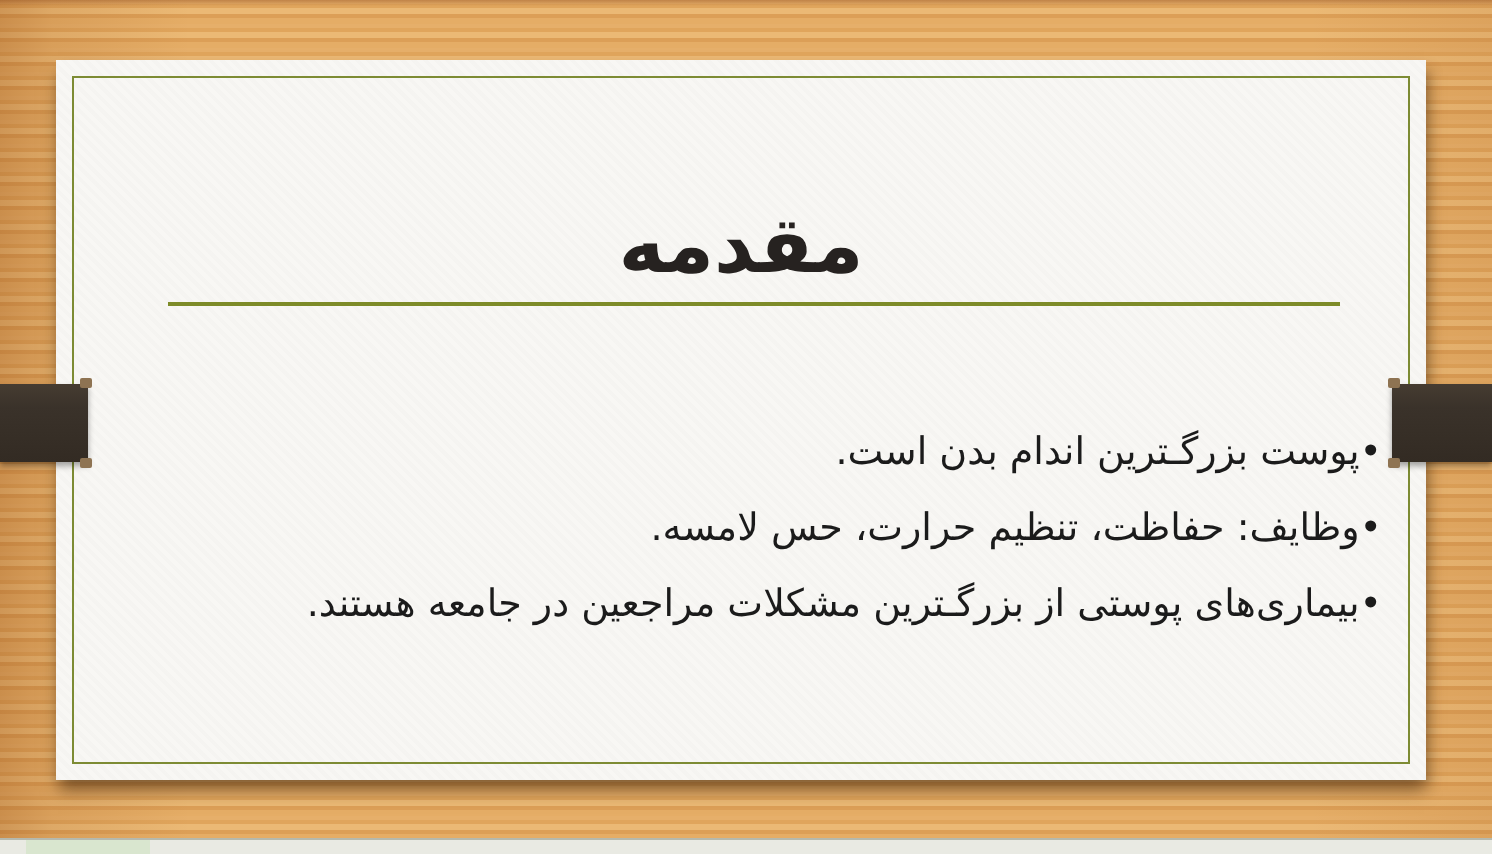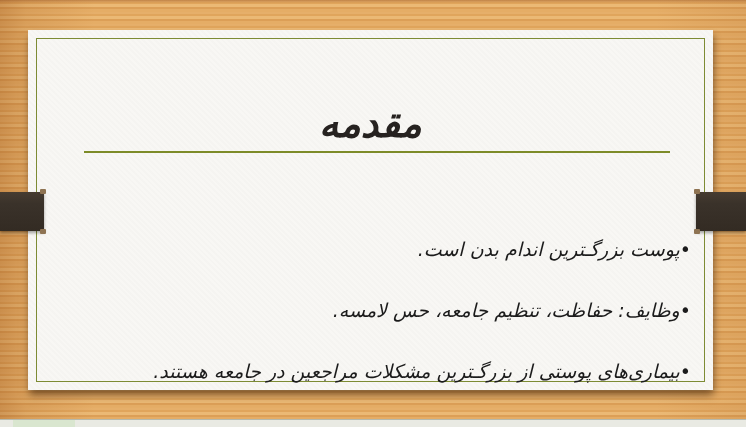--- a/index.html
+++ b/index.html
@@ -10,21 +10,20 @@
   }
   
   .canvas{
     position:absolute;inset:0;width:746px;height:427px;overflow:hidden;
     background:repeating-linear-gradient(to bottom,
       #e6af6a 0px,#e6af6a 2px,
       #e0a55c 2px,#e0a55c 4px,
       #ebb975 4px,#ebb975 7px,
       #dc9f57 7px,#dc9f57 9px,
       #e5ad66 9px,#e5ad66 12px);
-    font-style:italic;
   }
   .canvas::before{ 
     content:"";position:absolute;inset:0;pointer-events:none;z-index:3;
     background:
       linear-gradient(to bottom, rgba(130,60,15,.38) 0px, rgba(130,60,15,0) 3px),
       linear-gradient(to right,
         rgba(140,70,15,.30) 0px, rgba(140,70,15,.14) 26px,
         rgba(0,0,0,0) 95px, rgba(0,0,0,0) 655px,
         rgba(140,70,15,.10) 746px);
   }
@@ -47,21 +46,21 @@
   }
   .title-divider{
     position:absolute;left:56px;top:121px;width:586px;height:2px;
     background:#7d8b28;
   }
   .bullets{
     position:absolute;top:177px;right:22px;left:30px;
     direction:rtl;text-align:right;
     font-size:19px;line-height:38px;color:#1b1b1b;
   }
-  .bullet-line{white-space:nowrap;margin-top:23px;}
+  .bullet-line{white-space:nowrap;}
   .bullet-marker{display:inline;}
   
   .tab{
     position:absolute;top:192px;height:39px;z-index:6;
     background:linear-gradient(to bottom,#463c31 0,#3a322a 30%,#332b23 100%);
     box-shadow:0 2px 3px rgba(0,0,0,.35);
   }
   .tab-left{left:0;width:44px;}
   .tab-right{right:0;width:50px;}
   .nub{
@@ -88,21 +87,21 @@
 
   <div class="slide">
     <div class="slide-border"></div>
 
     <h1 class="slide-title">مقدمه</h1>
 
     <div class="title-divider"></div>
 
     <div class="bullets" dir="rtl">
       <div class="bullet-line"><span class="bullet-marker">•</span><span>پوست بزرگـترین اندام بدن است.</span></div>
-      <div class="bullet-line"><span class="bullet-marker">•</span><span>وظایف: حفاظت، تنظیم جامعه، حس لامسه.</span></div>
+      <div class="bullet-line"><span class="bullet-marker">•</span><span>وظایف: حفاظت، تنظیم حرارت، حس لامسه.</span></div>
       <div class="bullet-line"><span class="bullet-marker">•</span><span>بیماری‌های پوستی از بزرگـترین مشکلات مراجعین در جامعه هستند.</span></div>
     </div>
   </div>
 
   <div class="tab tab-left">
     <span class="nub nub-top"></span>
     <span class="nub nub-bottom"></span>
   </div>
 
   <div class="tab tab-right">

